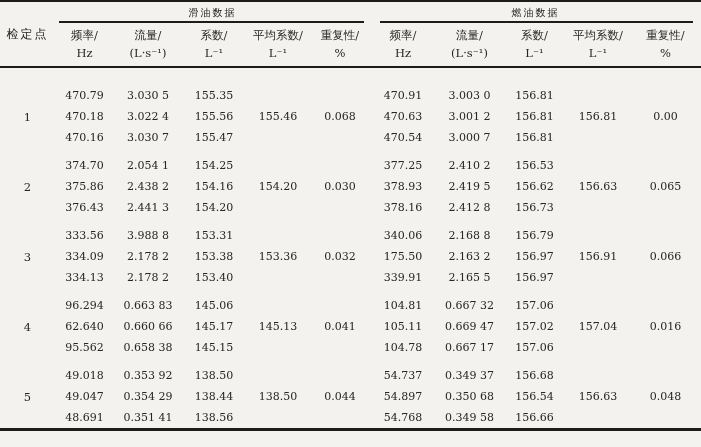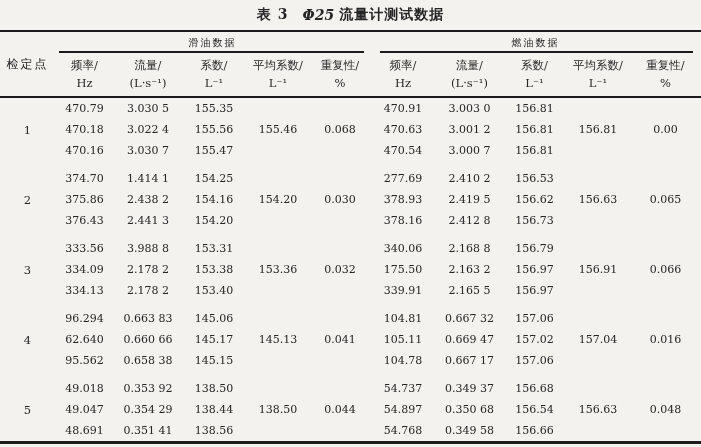--- a/index.html
+++ b/index.html
@@ -67,32 +67,27 @@
     font-size: 11.5px;
     border-bottom: 2.5px solid #1c1c1c;
   }
   .sub-row .ut, .sub-row .ub { display: block; line-height: 1.5; }
   td.num, td.pid {
     height: 21px;
     font-size: 11px;
   }
   td.pid { font-size: 11.5px; }
   tbody.pg + tbody.pg tr:first-child td { padding-top: 7px; }
-  tbody.pg:first-of-type tr:first-child td { padding-top: 0; }
+  tbody.pg:first-of-type tr:first-child td { padding-top: 17px; }
 </style>
 </head>
 <body>
 
 <div class="page">
 
-  <div class="title">
-    <span class="t-no">表 3</span>
-    <span class="t-model">Φ25</span>
-    <span class="t-text">流量计测试数据</span>
-  </div>
 
   <table class="data">
     <colgroup>
       <col style="width:55px">
       <col style="width:59px">
         <col style="width:68px">
         <col style="width:64px">
         <col style="width:64px">
         <col style="width:60px">
       <col style="width:66px">
@@ -180,25 +175,25 @@
         <td class="num">470.54</td>
         <td class="num">3.000 7</td>
         <td class="num">156.81</td>
       </tr>
     </tbody>
 
     <tbody class="pg">
       <tr>
         <td class="pid" rowspan="3">2</td>
         <td class="num">374.70</td>
-        <td class="num">1.414 1</td>
+        <td class="num">2.054 1</td>
         <td class="num">154.25</td>
         <td class="num" rowspan="3">154.20</td>
         <td class="num" rowspan="3">0.030</td>
-        <td class="num">277.69</td>
+        <td class="num">377.25</td>
         <td class="num">2.410 2</td>
         <td class="num">156.53</td>
         <td class="num" rowspan="3">156.63</td>
         <td class="num" rowspan="3">0.065</td>
       </tr>
       <tr>
         <td class="num">375.86</td>
         <td class="num">2.438 2</td>
         <td class="num">154.16</td>
         <td class="num">378.93</td>

